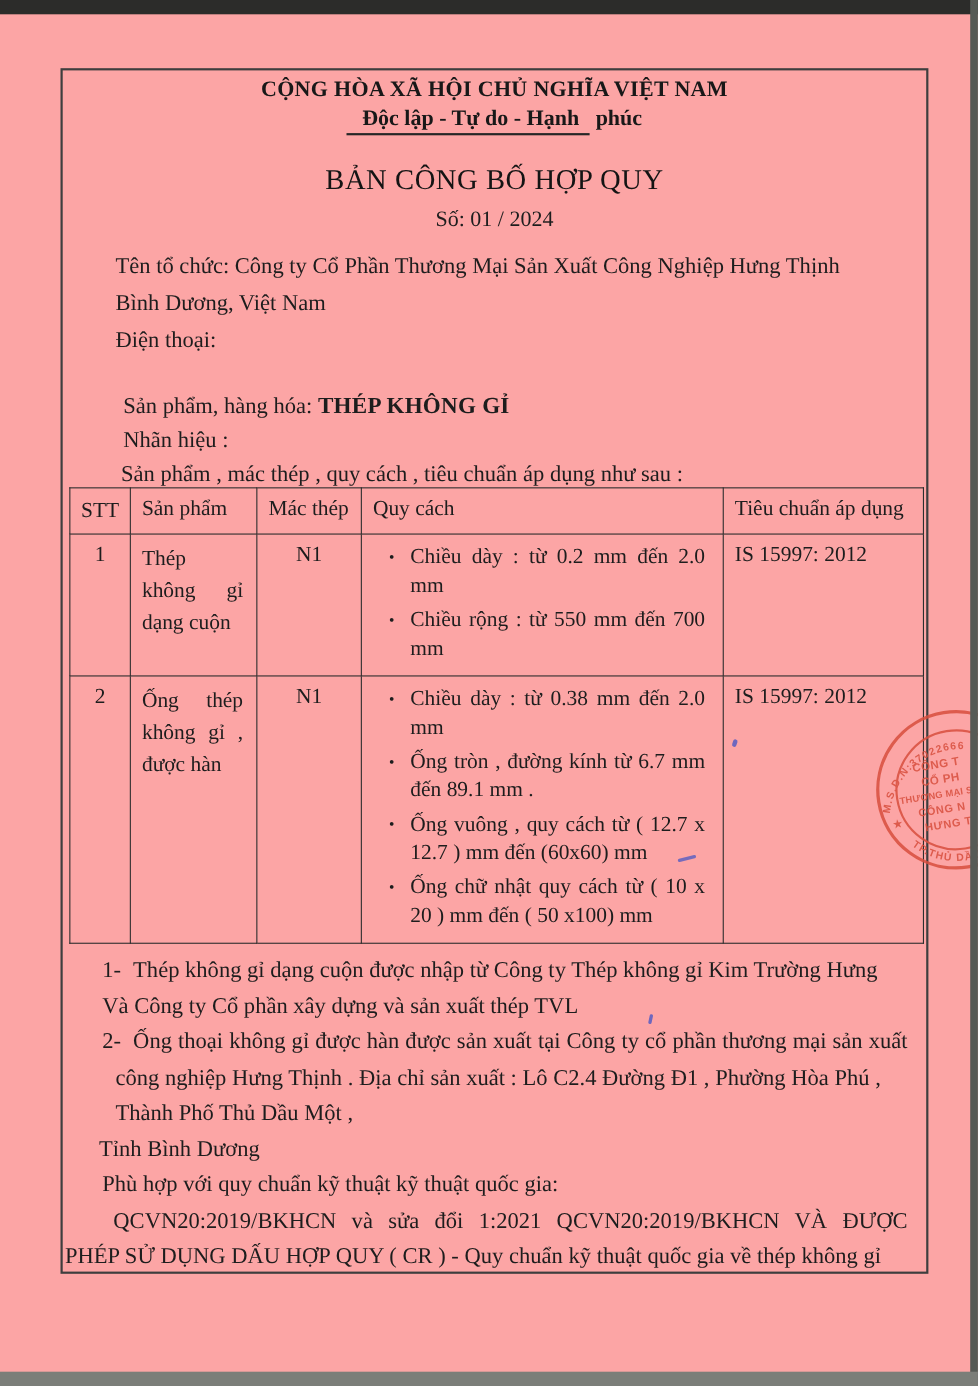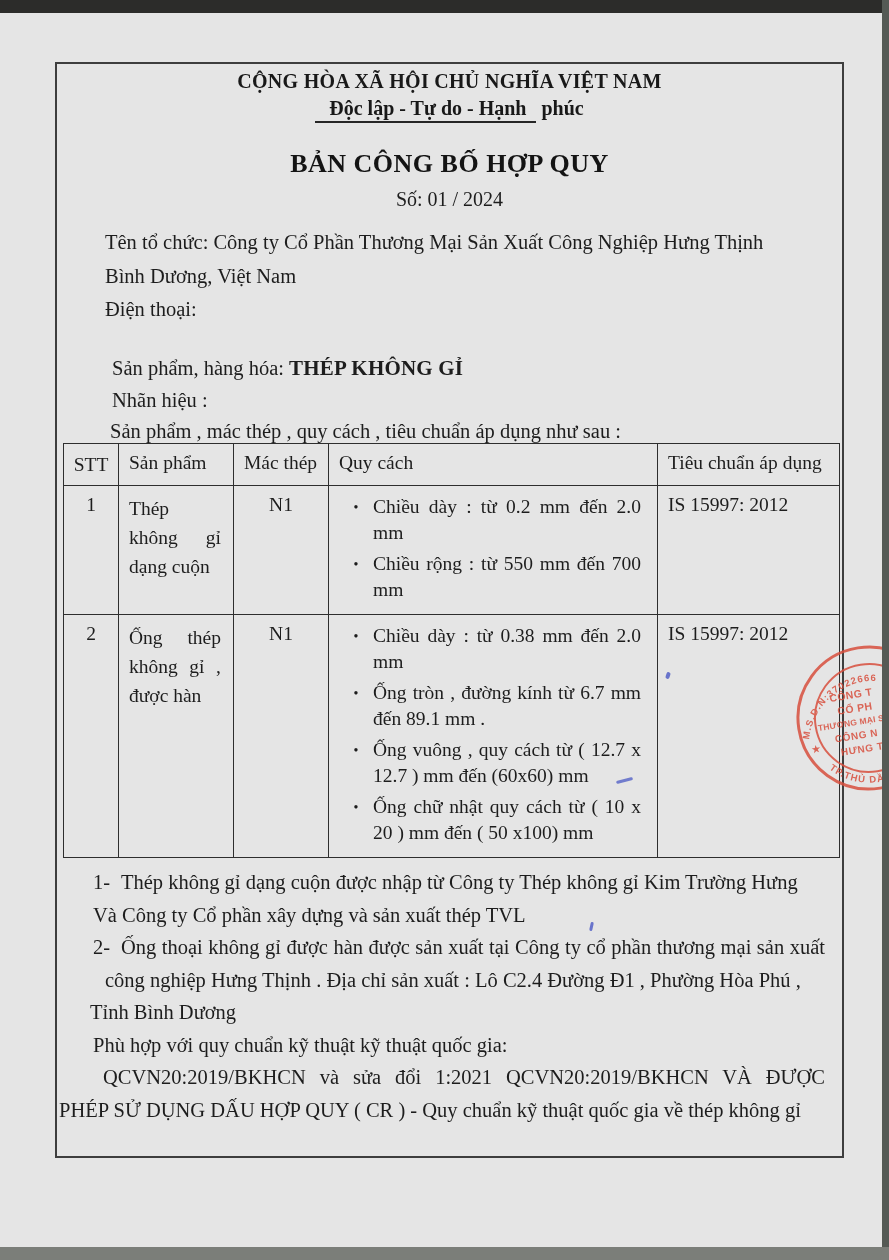--- a/index.html
+++ b/index.html
@@ -1,28 +1,28 @@
 <!DOCTYPE html>
 <html><head>
 <meta charset="utf-8">
 <style>
   html,body{margin:0;padding:0;}
   body{width:889px;height:1260px;background:#ffffff;font-family:"Liberation Serif","DejaVu Serif",serif;}
-  .page{position:relative;width:889px;height:1260px;background:#e5e5e5;overflow:hidden;color:#1d1d1d;}
+  .page{position:relative;width:889px;height:1260px;background:#fca5a5;overflow:hidden;color:#1d1d1d;}
   
   .edge-top{position:absolute;left:0;top:0;width:889px;height:13px;background:#2c2c2a;z-index:10;}
   .edge-right{position:absolute;right:0;top:0;width:7px;height:1260px;background:#555a55;z-index:10;}
   .edge-bottom{position:absolute;left:0;top:1247px;width:889px;height:13px;background:#7b7e79;z-index:10;}
   
   .frame{position:absolute;left:55px;top:62px;width:789px;height:1096px;border:2px solid #3e3e3e;box-sizing:border-box;}
   .frame > div{position:absolute;}
   .nat{top:6px;left:0;width:100%;text-align:center;font-weight:bold;font-size:20px;letter-spacing:.3px;color:#181818;}
   .motto{top:33px;left:0;width:100%;text-align:center;font-weight:bold;font-size:20px;color:#181818;}
   .motto .u{border-bottom:2px solid #262626;padding:0 10px 2px 14px;}
-  .doc-title{top:85px;left:0;width:100%;text-align:center;font-weight:bold;font-size:26px;letter-spacing:.5px;color:#141414;}
+  .doc-title{top:85px;left:0;width:100%;text-align:center;font-weight:normal;font-size:26px;letter-spacing:.5px;color:#141414;}
   .doc-no{top:124px;left:0;width:100%;text-align:center;font-size:20px;}
   .info{top:162px;left:48px;width:740px;font-size:20.5px;line-height:33.5px;}
   .product-line{top:292px;left:55px;font-size:20.5px;}
   .product-line b{font-size:21px;letter-spacing:.2px;}
   .brand-line{top:325px;left:55px;font-size:20.5px;}
   .intro-line{top:356px;left:53px;font-size:20.5px;}
   
   .tblwrap{top:379px;left:6px;}
   table{border-collapse:collapse;table-layout:fixed;width:776px;font-size:19.5px;color:#1d1d1d;}
   th,td{border:1.6px solid #2e2e2e;vertical-align:top;box-sizing:border-box;}
@@ -144,20 +144,21 @@
         </tr>
       </tbody>
         </table>
     </div>
 
     <div class="notes">
       <div class="nline ml36"><span class="mk">1-</span><span>Thép không gỉ dạng cuộn được nhập từ Công ty Thép không gỉ Kim Trường Hưng</span></div>
       <div class="nline ml36">Và Công ty Cổ phần xây dựng và sản xuất thép TVL</div>
       <div class="jlast n2l1"><span class="mk">2-</span><span>Ống thoại không gỉ được hàn được sản xuất tại Công ty cổ phần thương mại sản xuất</span></div>
       <div class="nline ml48">công nghiệp Hưng Thịnh . Địa chỉ sản xuất : Lô C2.4 Đường Đ1 , Phường Hòa Phú ,</div>
+      <div class="nline ml48">Thành Phố Thủ Dầu Một ,</div>
       <div class="nline ml33">Tỉnh Bình Dương</div>
       <div class="nline ml36">Phù hợp với quy chuẩn kỹ thuật kỹ thuật quốc gia:</div>
       <div class="jlast qcvn1">QCVN20:2019/BKHCN và sửa đổi 1:2021 QCVN20:2019/BKHCN VÀ ĐƯỢC</div>
       <div class="qcvn2">PHÉP SỬ DỤNG DẤU HỢP QUY ( CR ) -  Quy chuẩn kỹ thuật quốc gia về thép không gỉ</div>
     </div>
   </div>
 
   <svg class="stamp" viewBox="-80 -80 160 160">
     <g class="stampg">
       <circle class="ring outer" r="71"></circle>

